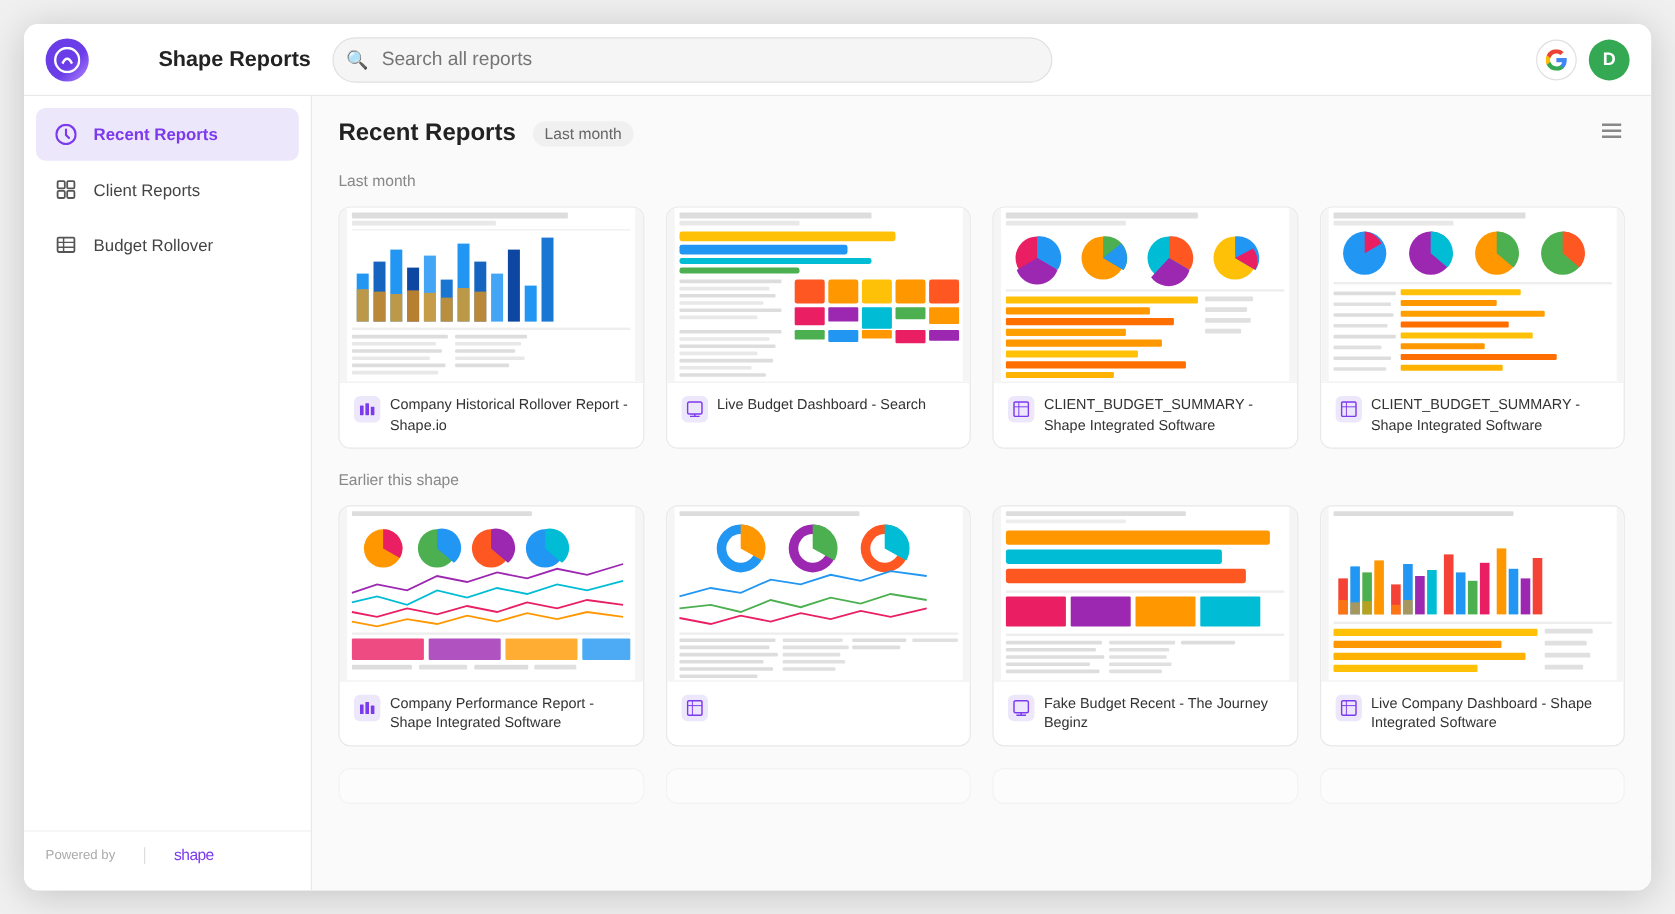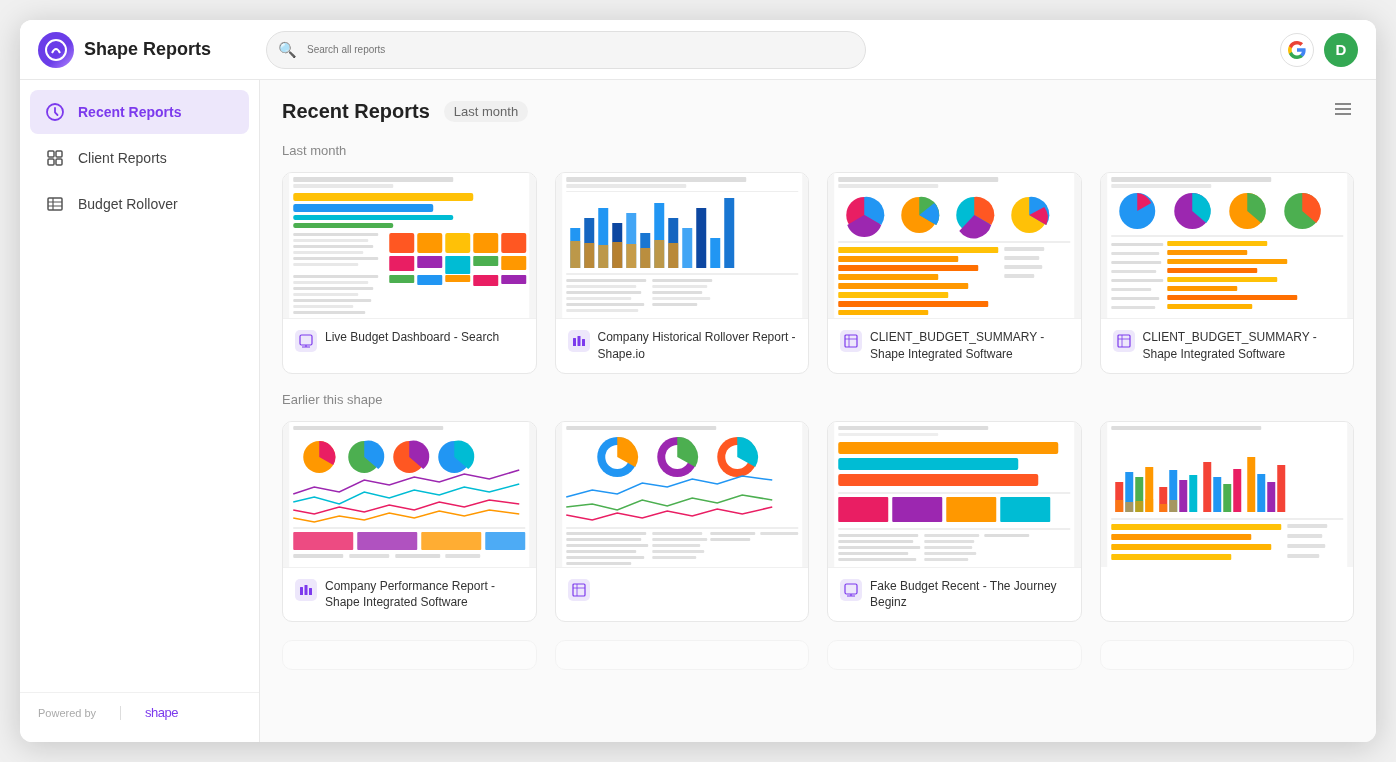--- a/index.html
+++ b/index.html
@@ -1,23 +1,23 @@
 <!DOCTYPE html>
 <html><head>
   <meta charset="utf-8">
   <style>
     * { box-sizing: border-box; margin: 0; padding: 0; }
     body { font-family: 'Segoe UI', Arial, sans-serif; background: #f0f0f0; display: flex; justify-content: center; align-items: center; min-height: 100vh; }
     .app-window { width: 1356px; height: 722px; background: #fff; border-radius: 12px; box-shadow: 0 4px 32px rgba(0,0,0,0.18); overflow: hidden; display: flex; flex-direction: column; }
     .header { height: 60px; background: #fff; border-bottom: 1px solid #e8e8e8; display: flex; align-items: center; padding: 0 18px; gap: 18px; flex-shrink: 0; }
     .logo-area { display: flex; align-items: center; gap: 10px; min-width: 210px; }
     .logo-circle { width: 36px; height: 36px; border-radius: 50%; background: linear-gradient(135deg, #6a3de8 60%, #b388ff); display: flex; align-items: center; justify-content: center; color: #fff; font-weight: bold; font-size: 16px; flex-shrink: 0; }
-    .logo-text { font-size: 18px; font-weight: 700; color: #222; }
+    .logo-text { font-size: 18px; font-weight: 700; color: #222; margin-left: 48px; }
     .search-bar { flex: 1; max-width: 600px; position: relative; }
-    .search-bar input { width: 100%; height: 38px; border-radius: 22px; border: 1px solid #e0e0e0; background: #f5f5f5; padding: 0 16px 0 40px; font-size: 10px; color: #555; outline: none; }
+    .search-bar input { width: 100%; height: 38px; border-radius: 22px; border: 1px solid #e0e0e0; background: #f5f5f5; padding: 0 16px 0 40px; font-size: 16px; color: #555; outline: none; }
     .search-icon { position: absolute; left: 12px; top: 50%; transform: translateY(-50%); color: #aaa; font-size: 15px; }
     .header-right { margin-left: auto; display: flex; align-items: center; gap: 10px; }
     .google-btn { width: 34px; height: 34px; border-radius: 50%; background: #fff; border: 1px solid #e0e0e0; display: flex; align-items: center; justify-content: center; font-weight: bold; font-size: 13px; cursor: pointer; }
     .avatar-btn { width: 34px; height: 34px; border-radius: 50%; background: #34a853; display: flex; align-items: center; justify-content: center; color: #fff; font-weight: bold; font-size: 15px; cursor: pointer; }
     .main-layout { display: flex; flex: 1; overflow: hidden; }
     .sidebar { width: 240px; background: #fff; border-right: 1px solid #e8e8e8; padding: 10px 0; flex-shrink: 0; display: flex; flex-direction: column; justify-content: space-between; }
     .sidebar-nav { display: flex; flex-direction: column; gap: 2px; padding: 0 10px; }
     .sidebar-item { display: flex; align-items: center; gap: 12px; padding: 11px 14px; border-radius: 8px; cursor: pointer; font-size: 14px; color: #444; font-weight: 500; }
     .sidebar-item.active { background: #ede7fb; color: #7c3aed; font-weight: 700; }
     .sidebar-icon { width: 22px; height: 22px; display: flex; align-items: center; justify-content: center; font-size: 17px; flex-shrink: 0; }
@@ -131,20 +131,76 @@
       </div>
 
       <div>
         <div class="section-label">Last month</div>
         <div class="reports-grid">
 
           <div class="report-card">
             <div class="report-thumbnail">
               <svg width="100%" height="145" viewBox="0 0 240 145" xmlns="http://www.w3.org/2000/svg">
                 <rect width="240" height="145" fill="#fff"></rect>
+                <rect x="4" y="4" width="180" height="5" rx="1" fill="#ddd"></rect>
+                <rect x="4" y="11" width="120" height="4" rx="1" fill="#e8e8e8"></rect>
+                <rect x="4" y="18" width="232" height="1" fill="#eee"></rect>
+
+                <rect x="8" y="55" width="10" height="40" fill="#2196F3"></rect>
+                <rect x="22" y="45" width="10" height="50" fill="#1565C0"></rect>
+                <rect x="36" y="35" width="10" height="60" fill="#2196F3"></rect>
+                <rect x="50" y="50" width="10" height="45" fill="#0D47A1"></rect>
+                <rect x="64" y="40" width="10" height="55" fill="#42A5F5"></rect>
+                <rect x="78" y="60" width="10" height="35" fill="#1976D2"></rect>
+                <rect x="92" y="30" width="10" height="65" fill="#2196F3"></rect>
+                <rect x="106" y="45" width="10" height="50" fill="#1565C0"></rect>
+                <rect x="120" y="55" width="10" height="40" fill="#42A5F5"></rect>
+                <rect x="134" y="35" width="10" height="60" fill="#0D47A1"></rect>
+                <rect x="148" y="65" width="10" height="30" fill="#2196F3"></rect>
+                <rect x="162" y="25" width="10" height="70" fill="#1976D2"></rect>
+
+                <rect x="8" y="68" width="10" height="27" fill="#FF9800" opacity="0.7"></rect>
+                <rect x="22" y="70" width="10" height="25" fill="#FF9800" opacity="0.7"></rect>
+                <rect x="36" y="72" width="10" height="23" fill="#FF9800" opacity="0.7"></rect>
+                <rect x="50" y="69" width="10" height="26" fill="#FF9800" opacity="0.7"></rect>
+                <rect x="64" y="71" width="10" height="24" fill="#FF9800" opacity="0.7"></rect>
+                <rect x="78" y="75" width="10" height="20" fill="#FF9800" opacity="0.7"></rect>
+                <rect x="92" y="67" width="10" height="28" fill="#FF9800" opacity="0.7"></rect>
+                <rect x="106" y="70" width="10" height="25" fill="#FF9800" opacity="0.7"></rect>
+                <rect x="4" y="100" width="232" height="2" fill="#eee"></rect>
+
+                <rect x="4" y="106" width="80" height="3" rx="1" fill="#ddd"></rect>
+                <rect x="90" y="106" width="60" height="3" rx="1" fill="#ddd"></rect>
+                <rect x="4" y="112" width="70" height="3" rx="1" fill="#e8e8e8"></rect>
+                <rect x="90" y="112" width="55" height="3" rx="1" fill="#e8e8e8"></rect>
+                <rect x="4" y="118" width="75" height="3" rx="1" fill="#ddd"></rect>
+                <rect x="90" y="118" width="50" height="3" rx="1" fill="#ddd"></rect>
+                <rect x="4" y="124" width="65" height="3" rx="1" fill="#e8e8e8"></rect>
+                <rect x="90" y="124" width="58" height="3" rx="1" fill="#e8e8e8"></rect>
+                <rect x="4" y="130" width="78" height="3" rx="1" fill="#ddd"></rect>
+                <rect x="90" y="130" width="45" height="3" rx="1" fill="#ddd"></rect>
+                <rect x="4" y="136" width="72" height="3" rx="1" fill="#e8e8e8"></rect>
+              </svg>
+            </div>
+            <div class="report-footer">
+              <div class="report-icon">
+                <svg width="14" height="14" viewBox="0 0 14 14" fill="none">
+                    <rect x="1" y="4" width="3" height="8" rx="0.5" fill="#7c3aed"></rect>
+                    <rect x="5.5" y="2" width="3" height="10" rx="0.5" fill="#7c3aed"></rect>
+                    <rect x="10" y="5" width="3" height="7" rx="0.5" fill="#7c3aed"></rect>
+                  </svg>
+              </div>
+              <span class="report-title">Company Historical Rollover Report - Shape.io</span>
+            </div>
+          </div>
+
+          <div class="report-card">
+            <div class="report-thumbnail">
+              <svg width="100%" height="145" viewBox="0 0 240 145" xmlns="http://www.w3.org/2000/svg">
+                <rect width="240" height="145" fill="#fff"></rect>
                 <rect x="4" y="4" width="160" height="5" rx="1" fill="#ddd"></rect>
                 <rect x="4" y="11" width="100" height="4" rx="1" fill="#e8e8e8"></rect>
 
                 <rect x="4" y="20" width="180" height="8" rx="2" fill="#FFC107"></rect>
                 <rect x="4" y="31" width="140" height="8" rx="2" fill="#2196F3"></rect>
                 <rect x="4" y="42" width="160" height="5" rx="2" fill="#00BCD4"></rect>
                 <rect x="4" y="50" width="100" height="5" rx="2" fill="#4CAF50"></rect>
 
                 <rect x="100" y="60" width="25" height="20" rx="2" fill="#FF5722"></rect>
                 <rect x="128" y="60" width="25" height="20" rx="2" fill="#FF9800"></rect>
@@ -181,76 +237,20 @@
             </div>
             <div class="report-footer">
               <div class="report-icon">
                 <svg width="14" height="14" viewBox="0 0 14 14" fill="none">
                     <rect x="1" y="1" width="12" height="10" rx="1.5" stroke="#7c3aed" stroke-width="1.2" fill="none"></rect>
                     <line x1="3" y1="13" x2="11" y2="13" stroke="#7c3aed" stroke-width="1.2"></line>
                     <line x1="7" y1="11" x2="7" y2="13" stroke="#7c3aed" stroke-width="1.2"></line>
                   </svg>
               </div>
               <span class="report-title">Live Budget Dashboard - Search</span>
-            </div>
-          </div>
-
-          <div class="report-card">
-            <div class="report-thumbnail">
-              <svg width="100%" height="145" viewBox="0 0 240 145" xmlns="http://www.w3.org/2000/svg">
-                <rect width="240" height="145" fill="#fff"></rect>
-                <rect x="4" y="4" width="180" height="5" rx="1" fill="#ddd"></rect>
-                <rect x="4" y="11" width="120" height="4" rx="1" fill="#e8e8e8"></rect>
-                <rect x="4" y="18" width="232" height="1" fill="#eee"></rect>
-
-                <rect x="8" y="55" width="10" height="40" fill="#2196F3"></rect>
-                <rect x="22" y="45" width="10" height="50" fill="#1565C0"></rect>
-                <rect x="36" y="35" width="10" height="60" fill="#2196F3"></rect>
-                <rect x="50" y="50" width="10" height="45" fill="#0D47A1"></rect>
-                <rect x="64" y="40" width="10" height="55" fill="#42A5F5"></rect>
-                <rect x="78" y="60" width="10" height="35" fill="#1976D2"></rect>
-                <rect x="92" y="30" width="10" height="65" fill="#2196F3"></rect>
-                <rect x="106" y="45" width="10" height="50" fill="#1565C0"></rect>
-                <rect x="120" y="55" width="10" height="40" fill="#42A5F5"></rect>
-                <rect x="134" y="35" width="10" height="60" fill="#0D47A1"></rect>
-                <rect x="148" y="65" width="10" height="30" fill="#2196F3"></rect>
-                <rect x="162" y="25" width="10" height="70" fill="#1976D2"></rect>
-
-                <rect x="8" y="68" width="10" height="27" fill="#FF9800" opacity="0.7"></rect>
-                <rect x="22" y="70" width="10" height="25" fill="#FF9800" opacity="0.7"></rect>
-                <rect x="36" y="72" width="10" height="23" fill="#FF9800" opacity="0.7"></rect>
-                <rect x="50" y="69" width="10" height="26" fill="#FF9800" opacity="0.7"></rect>
-                <rect x="64" y="71" width="10" height="24" fill="#FF9800" opacity="0.7"></rect>
-                <rect x="78" y="75" width="10" height="20" fill="#FF9800" opacity="0.7"></rect>
-                <rect x="92" y="67" width="10" height="28" fill="#FF9800" opacity="0.7"></rect>
-                <rect x="106" y="70" width="10" height="25" fill="#FF9800" opacity="0.7"></rect>
-                <rect x="4" y="100" width="232" height="2" fill="#eee"></rect>
-
-                <rect x="4" y="106" width="80" height="3" rx="1" fill="#ddd"></rect>
-                <rect x="90" y="106" width="60" height="3" rx="1" fill="#ddd"></rect>
-                <rect x="4" y="112" width="70" height="3" rx="1" fill="#e8e8e8"></rect>
-                <rect x="90" y="112" width="55" height="3" rx="1" fill="#e8e8e8"></rect>
-                <rect x="4" y="118" width="75" height="3" rx="1" fill="#ddd"></rect>
-                <rect x="90" y="118" width="50" height="3" rx="1" fill="#ddd"></rect>
-                <rect x="4" y="124" width="65" height="3" rx="1" fill="#e8e8e8"></rect>
-                <rect x="90" y="124" width="58" height="3" rx="1" fill="#e8e8e8"></rect>
-                <rect x="4" y="130" width="78" height="3" rx="1" fill="#ddd"></rect>
-                <rect x="90" y="130" width="45" height="3" rx="1" fill="#ddd"></rect>
-                <rect x="4" y="136" width="72" height="3" rx="1" fill="#e8e8e8"></rect>
-              </svg>
-            </div>
-            <div class="report-footer">
-              <div class="report-icon">
-                <svg width="14" height="14" viewBox="0 0 14 14" fill="none">
-                    <rect x="1" y="4" width="3" height="8" rx="0.5" fill="#7c3aed"></rect>
-                    <rect x="5.5" y="2" width="3" height="10" rx="0.5" fill="#7c3aed"></rect>
-                    <rect x="10" y="5" width="3" height="7" rx="0.5" fill="#7c3aed"></rect>
-                  </svg>
-              </div>
-              <span class="report-title">Company Historical Rollover Report - Shape.io</span>
             </div>
           </div>
 
           <div class="report-card">
             <div class="report-thumbnail">
               <svg width="100%" height="145" viewBox="0 0 240 145" xmlns="http://www.w3.org/2000/svg">
                 <rect width="240" height="145" fill="#fff"></rect>
                 <rect x="4" y="4" width="160" height="5" rx="1" fill="#ddd"></rect>
                 <rect x="4" y="11" width="100" height="4" rx="1" fill="#e8e8e8"></rect>
 
@@ -519,20 +519,30 @@
                 <rect x="4" y="112" width="140" height="6" rx="1" fill="#FF9800"></rect>
                 <rect x="4" y="122" width="160" height="6" rx="1" fill="#FFB300"></rect>
                 <rect x="4" y="132" width="120" height="6" rx="1" fill="#FFC107"></rect>
 
                 <rect x="180" y="102" width="40" height="4" rx="1" fill="#e0e0e0"></rect>
                 <rect x="180" y="112" width="35" height="4" rx="1" fill="#e0e0e0"></rect>
                 <rect x="180" y="122" width="38" height="4" rx="1" fill="#e0e0e0"></rect>
                 <rect x="180" y="132" width="32" height="4" rx="1" fill="#e0e0e0"></rect>
               </svg>
             </div>
+            <div class="report-footer">
+              <div class="report-icon">
+                <svg width="14" height="14" viewBox="0 0 14 14" fill="none">
+                    <rect x="1" y="1" width="12" height="12" rx="1" stroke="#7c3aed" stroke-width="1.2" fill="none"></rect>
+                    <line x1="1" y1="5" x2="13" y2="5" stroke="#7c3aed" stroke-width="0.8"></line>
+                    <line x1="5" y1="1" x2="5" y2="13" stroke="#7c3aed" stroke-width="0.8"></line>
+                  </svg>
+              </div>
+              <span class="report-title">Live Company Dashboard - Shape Integrated Software</span>
+            </div>
           </div>
 
         </div>
       </div>
 
       <div class="reports-grid" style="opacity:0.4; pointer-events:none;">
         <div class="report-card" style="height:30px;overflow:hidden;"></div>
         <div class="report-card" style="height:30px;overflow:hidden;"></div>
         <div class="report-card" style="height:30px;overflow:hidden;"></div>
         <div class="report-card" style="height:30px;overflow:hidden;"></div>

